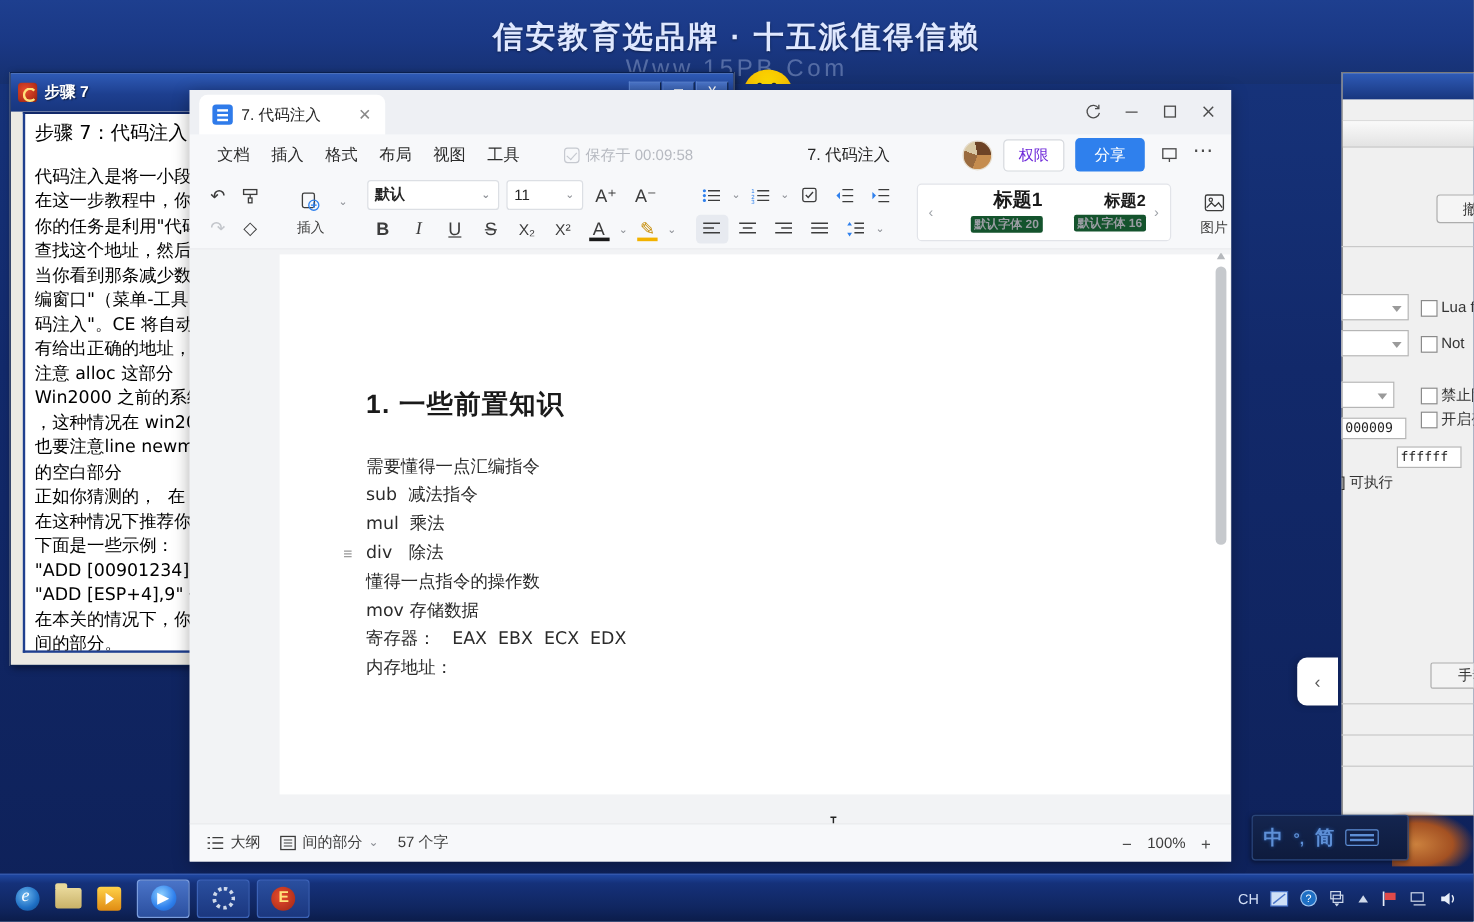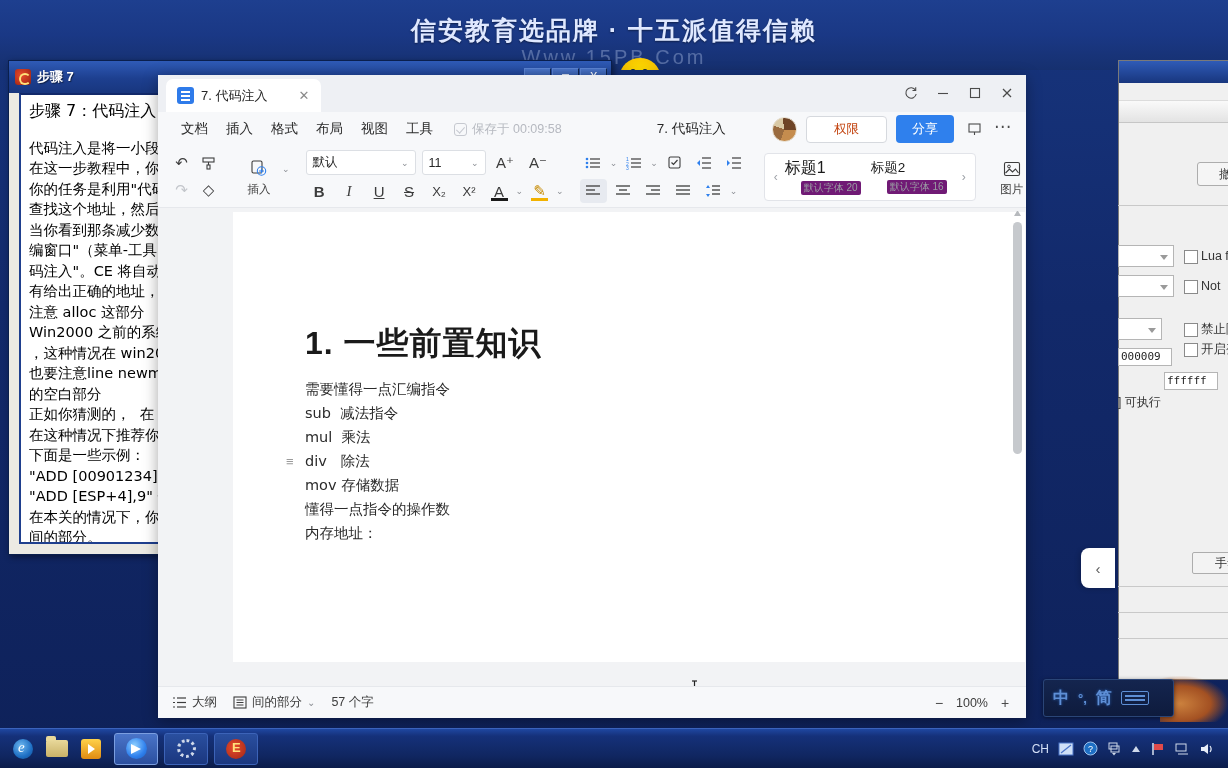--- a/index.html
+++ b/index.html
@@ -177,88 +177,88 @@
     color:#4b4b4b; font-size:13px; }
   .wctl svg{ display:block; }
 
   
   #doc-menurow {
     height:34px; background:#f7f8fa; display:flex; align-items:center; padding:0 14px;
     gap:0;
   }
   .menu-item{ font-size:13.5px; color:#2b2b2b; padding:3px 9px; border-radius:4px; }
   #doc-saved {
-    margin-left:12px; font-size:12.5px; color:#b6b9c0; display:flex; align-items:center; gap:5px;
+    margin-left:28px; font-size:12.5px; color:#b6b9c0; display:flex; align-items:center; gap:5px;
   }
   #doc-saved-check{ width:13px;height:13px;border:1.3px solid #c6c9d0;border-radius:3px;
     position:relative; flex:none;}
   #doc-saved-check:after{content:"";position:absolute;left:3px;top:1px;width:4px;height:7px;
     border:solid #c6c9d0;border-width:0 1.4px 1.4px 0;transform:rotate(42deg);}
   #doc-center-title{ margin-left:95px; font-size:13.5px; color:#262626; }
   #doc-right-cluster{ margin-left:auto; display:flex; align-items:center; gap:9px; }
   #doc-avatar{ width:25px;height:25px;border-radius:50%; flex:none;
     background:conic-gradient(from 200deg,#9a6b3f 0deg 90deg,#d9c9a5 90deg 150deg,#6d4326 150deg 250deg,#c58c4e 250deg 360deg);
     border:1px solid #e6ddcd; }
-  #doc-perm{ border:1px solid #d6d9de; border-radius:4px; padding:4px 27px; font-size:12.5px; color:#c2410c; background:#fff;}
+  #doc-perm{ border:1px solid #d6d9de; border-radius:4px; padding:4px 12px; font-size:12.5px; color:#6d28d9; background:#fff;}
   #doc-share{ background:#2f80ed; color:#fff; border-radius:4px; padding:5px 16px; font-size:13px; }
   #doc-present{ width:22px;height:22px; color:#4b4b4b; display:flex;align-items:center;justify-content:center; font-size:14px;}
   #doc-more-dots{ font-size:17px; color:#4b4b4b; letter-spacing:1px; padding-bottom:6px; }
 
   
   #doc-ribbon {
     height:62px; background:#f7f8fa; border-bottom:1px solid #e6e8ec;
     display:flex; align-items:center; padding:0 10px; gap:0;
   }
   .rb-group{ display:flex; align-items:center; height:54px; }
   .rb-sep{ width:1px;height:38px; background:#e4e6ea; margin:0 8px; }
   .rb-col2{ display:flex; flex-direction:column; justify-content:center; gap:3px; }
   .rb-ico{ width:27px;height:24px; display:flex;align-items:center;justify-content:center;
     color:#3c3c3c; font-size:15px; border-radius:4px; }
   .rb-ico.disabled{ color:#c3c6cb; }
   .rb-ico.active{ background:#e7eaf0; }
   .rb-stack{ display:flex;flex-direction:column; align-items:center; gap:1px; width:36px; }
   .rb-stack .lbl{ font-size:11.5px; color:#3c3c3c; }
   .rb-fontname{
     width:110px;height:25px;border:1px solid #dcdfe4;border-radius:3px;background:#fff;
-    display:flex;align-items:center;padding:0 6px; font-size:12.5px;color:#262626;
+    display:flex;align-items:center;padding:0 6px; font-size:12.5px;color:#262626;font-weight:bold;
   }
   .rb-fontsize{
     width:64px;height:25px;border:1px solid #dcdfe4;border-radius:3px;background:#fff;
     display:flex;align-items:center;padding:0 6px; font-size:12.5px;color:#262626;
   }
   .caret{ margin-left:auto; font-size:9px; color:#8b8e94; }
   .rb-bold{ font-weight:bold; }
   .rb-ital{ font-style:italic; font-family:"Liberation Serif",serif; }
   .rb-und{ text-decoration:underline; }
   .rb-strk{ text-decoration:line-through; }
   .rb-colorA{ position:relative; }
   .rb-colorA:after{ content:""; position:absolute; left:5px;bottom:2px;width:17px;height:3px;background:#1a1a1a;}
   .rb-hl{ position:relative; }
   .rb-hl:after{ content:""; position:absolute; left:5px;bottom:2px;width:17px;height:3px;background:#f2b200;}
   
   #rb-styles{
     height:48px; border:1px solid #e2e4e9; border-radius:4px; background:#fff;
     display:flex; align-items:center; padding:0 4px; gap:2px;
   }
   .sty-arrow{ width:14px; text-align:center; color:#9ea2a8; font-size:12px; }
-  .sty-item{ width:84px; text-align:left; padding:2px 0; }
+  .sty-item{ width:84px; text-align:right; padding:2px 0;font-weight:bold; }
   .sty-item .t1{ font-size:16px; color:#1a1a1a; line-height:18px; }
   .sty-item .t2{ font-size:13.5px; color:#1a1a1a; line-height:16px; }
-  .sty-item .sub{ font-size:10px; color:#9a9da3; background:#701a75; display:inline-block;
+  .sty-item .sub{ font-size:10px; color:#9a9da3; background:#14532d; display:inline-block;
     padding:0 3px; border-radius:2px; margin-top:2px;margin-left:16px;}
 
   
   #doc-canvas{
     flex:1; background:#f2f3f5; position:relative; overflow:hidden;
   }
   #doc-page{
     position:absolute; left:75px; top:4px; width:792px; height:450px; background:#fff;
   }
   #doc-heading{
-    position:absolute; left:72px; top:110px; font-size:32px; font-weight:bold; color:#1a1a1a;
+    position:absolute; left:72px; top:110px; font-size:22px; font-weight:bold; color:#1a1a1a;
     letter-spacing:1px;
   }
   #doc-body{ position:absolute; left:72px; top:165px; }
   .doc-line{
     font-size:14.5px; color:#2b2b2b; line-height:24px; white-space:pre;
     font-family:"DejaVu Sans", sans-serif;
   }
   #doc-paramark{
     position:absolute; left:53px; top:242px; color:#9b9b9b; font-size:13px;
   }
@@ -683,22 +683,23 @@
   </div>
 
   <div id="doc-canvas">
     <div id="doc-page">
       <div id="doc-heading">1. 一些前置知识</div>
       <div id="doc-body">
           <div class="doc-line">需要懂得一点汇编指令</div>
           <div class="doc-line">sub  减法指令</div>
           <div class="doc-line">mul  乘法</div>
           <div class="doc-line">div   除法</div>
+          <div class="doc-line">懂得一点指令的操作数</div>
           <div class="doc-line">mov 存储数据</div>
-          <div class="doc-line">懂得一点指令的操作数</div>
+          <div class="doc-line">寄存器：   EAX  EBX  ECX  EDX</div>
           <div class="doc-line">内存地址：</div>
         </div>
       <div id="doc-paramark">≡</div>
 
       <div id="doc-ibeam">
         <svg width="7" height="18" viewBox="0 0 7 18">
             <line x1="3.5" y1="1" x2="3.5" y2="17" stroke="#222" stroke-width="1.2"></line>
             <line x1="1" y1="1" x2="6" y2="1" stroke="#222" stroke-width="1.2"></line>
             <line x1="1" y1="17" x2="6" y2="17" stroke="#222" stroke-width="1.2"></line>
           </svg>

